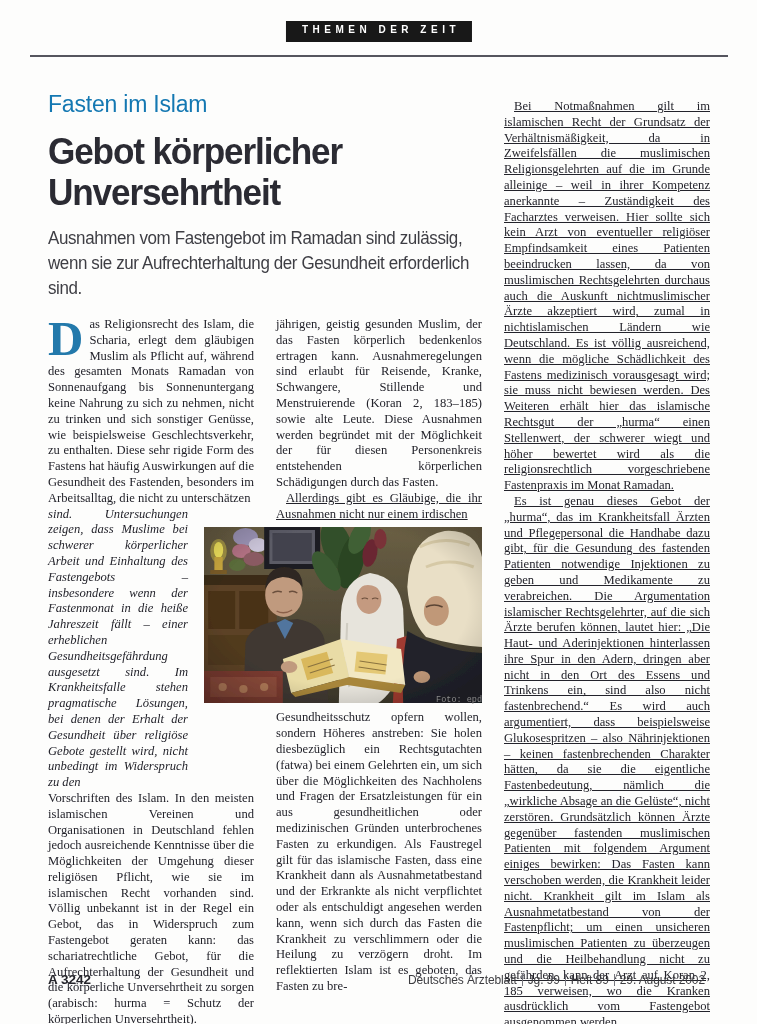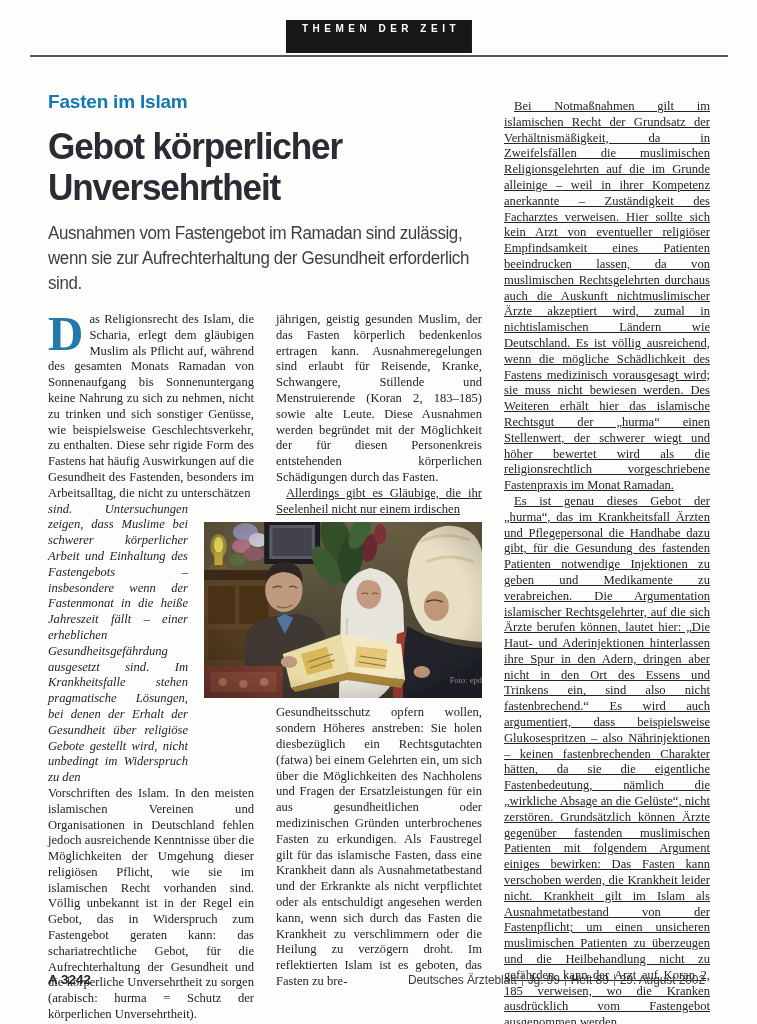--- a/index.html
+++ b/index.html
@@ -5,35 +5,35 @@
   html,body{margin:0;padding:0;background:#e9e9e9;}
   .page{
     position:relative;width:757px;height:1024px;margin:0 auto;
     background:#fdfdfc;overflow:hidden;
     font-family:"Liberation Serif",serif;color:#23232b;
   }
   
   .masthead{position:relative;margin:40px 47px 0 48px;height:17px;}
   .masthead-rule{position:absolute;left:-18px;right:-18px;bottom:0;height:2px;background:#55555e;}
   .section-bar{
-    position:absolute;left:50%;transform:translateX(-50%);bottom:4px;
+    position:absolute;left:50%;transform:translateX(-50%);bottom:15px;
     background:#181818;color:#fff;
     font-family:"Liberation Sans",sans-serif;font-weight:bold;
     font-size:10px;letter-spacing:4.5px;line-height:17px;
-    padding:0 12px 16px 16px;white-space:nowrap;
+    padding:0 12px 4px 16px;white-space:nowrap;
   }
   
   .content{display:flex;gap:22px;margin:0 47px 0 48px;}
   .left-region{width:434px;flex:0 0 434px;}
   .col{width:206px;flex:0 0 206px;}
   .col3{margin-top:42px;}
   
   .kicker{
     margin-top:34px;font-family:"Liberation Sans",sans-serif;
-    font-weight:bold;font-size:19px;color:#1478b2;letter-spacing:-0.2px;
+    font-weight:normal;font-size:23px;color:#1478b2;letter-spacing:-0.2px;
   }
   .headline{
     margin-top:13px;font-family:"Liberation Sans",sans-serif;font-weight:bold;
     font-size:37px;line-height:41px;color:#2b2b33;letter-spacing:-1.2px;
     transform:scaleX(0.95);transform-origin:left top;
   }
   .standfirst{
     margin-top:13px;font-family:"Liberation Sans",sans-serif;
     font-size:17.5px;line-height:25px;color:#3e3e44;letter-spacing:-0.4px;
     width:440px;transform:scaleX(0.97);transform-origin:left top;
@@ -54,22 +54,22 @@
     position:relative;margin:5px 0 7px -72px;width:calc(100% + 72px);
   }
   .photo{display:block;width:100%;height:176px;background:#4a4537;}
   .caption{
     position:relative;margin-top:5px;
     font-family:"Liberation Sans",sans-serif;font-weight:bold;
     font-size:10.8px;line-height:14px;color:#1f1f22;letter-spacing:-0.1px;
     text-align:left;
   }
   .credit{
-    position:absolute;right:0;bottom:16px;
-    font-family:Liberation Serif, serif;font-weight:normal;
+    position:absolute;right:0;bottom:1px;
+    font-family:Liberation Mono, monospace;font-weight:normal;
     font-size:8.5px;color:#8a8a8a;letter-spacing:0;
   }
   
   .footer{
     position:absolute;left:48px;right:47px;top:972px;
     display:flex;justify-content:space-between;align-items:flex-end;
     font-family:"Liberation Sans",sans-serif;
   }
   .folio{font-weight:bold;font-size:13.5px;color:#26262c;letter-spacing:0;}
   .issue-line{font-size:12px;color:#3c3c40;display:flex;align-items:center;letter-spacing:-0.1px;}
@@ -101,21 +101,21 @@
 
         <div class="col body-text">
           <p><span class="dropcap">D</span><span>as Religionsrecht des Islam, die Scharia, erlegt dem gläubigen Muslim als Pflicht auf, während des gesamten Monats Ramadan von Sonnenaufgang bis Sonnenuntergang keine Nahrung zu sich zu nehmen, nicht zu trinken und sich sonstiger Genüsse, wie beispielsweise Geschlechtsverkehr, zu enthalten. Diese sehr rigide Form des Fastens hat häufig Auswirkungen auf die Gesundheit des Fastenden, besonders im Arbeitsalltag, die nicht zu unterschätzen</span></p>
           <p class="seg-narrow">sind. Untersuchungen zeigen, dass Muslime bei schwerer körperlicher Arbeit und Einhaltung des Fastengebots – insbesondere wenn der Fastenmonat in die heiße Jahreszeit fällt – einer erheblichen Gesundheitsgefährdung ausgesetzt sind. Im Krankheitsfalle stehen pragmatische Lösungen, bei denen der Erhalt der Gesundheit über religiöse Gebote gestellt wird, nicht unbedingt im Widerspruch zu den</p>
           <p>Vorschriften des Islam. In den meisten islamischen Vereinen und Organisationen in Deutschland fehlen jedoch ausreichende Kenntnisse über die Möglichkeiten der Umgehung dieser religiösen Pflicht, wie sie im islamischen Recht vorhanden sind. Völlig unbekannt ist in der Regel ein Gebot, das in Widerspruch zum Fastengebot geraten kann: das schariatrechtliche Gebot, für die Aufrechterhaltung der Gesundheit und die körperliche Unversehrtheit zu sorgen (arabisch: hurma = Schutz der körperlichen Unversehrtheit).</p>
           <p class="indent">Das Fastengebot gilt bei der Mehrheit der islamischen Rechtsgelehrten als unumstößliche Pflicht für den voll-</p>
         </div>
 
         <div class="col body-text">
           <p>jährigen, geistig gesunden Muslim, der das Fasten körperlich bedenkenlos ertragen kann. Ausnahmeregelungen sind erlaubt für Reisende, Kranke, Schwangere, Stillende und Menstruierende (Koran 2, 183–185) sowie alte Leute. Diese Ausnahmen werden begründet mit der Möglichkeit der für diesen Personenkreis entstehenden körperlichen Schädigungen durch das Fasten.</p>
-          <p class="indent">Allerdings gibt es Gläubige, die ihr Seelenheil nicht nur einem irdischen</p>
+          <p class="indent">Allerdings gibt es Gläubige, die ihr Ausnahmen nicht nur einem irdischen</p>
 
           <div class="figure">
             <svg class="photo" viewBox="0 0 268 176" preserveAspectRatio="none" role="img">
               <defs>
                 <filter id="soft" x="-5%" y="-5%" width="110%" height="110%">
                     <feGaussianBlur stdDeviation="0.7"></feGaussianBlur>
                   </filter>
                 <radialGradient id="vig" cx="50%" cy="45%" r="75%">
                   <stop offset="60%" stop-color="#000" stop-opacity="0"></stop>
                   <stop offset="100%" stop-color="#000" stop-opacity="0.30"></stop>

